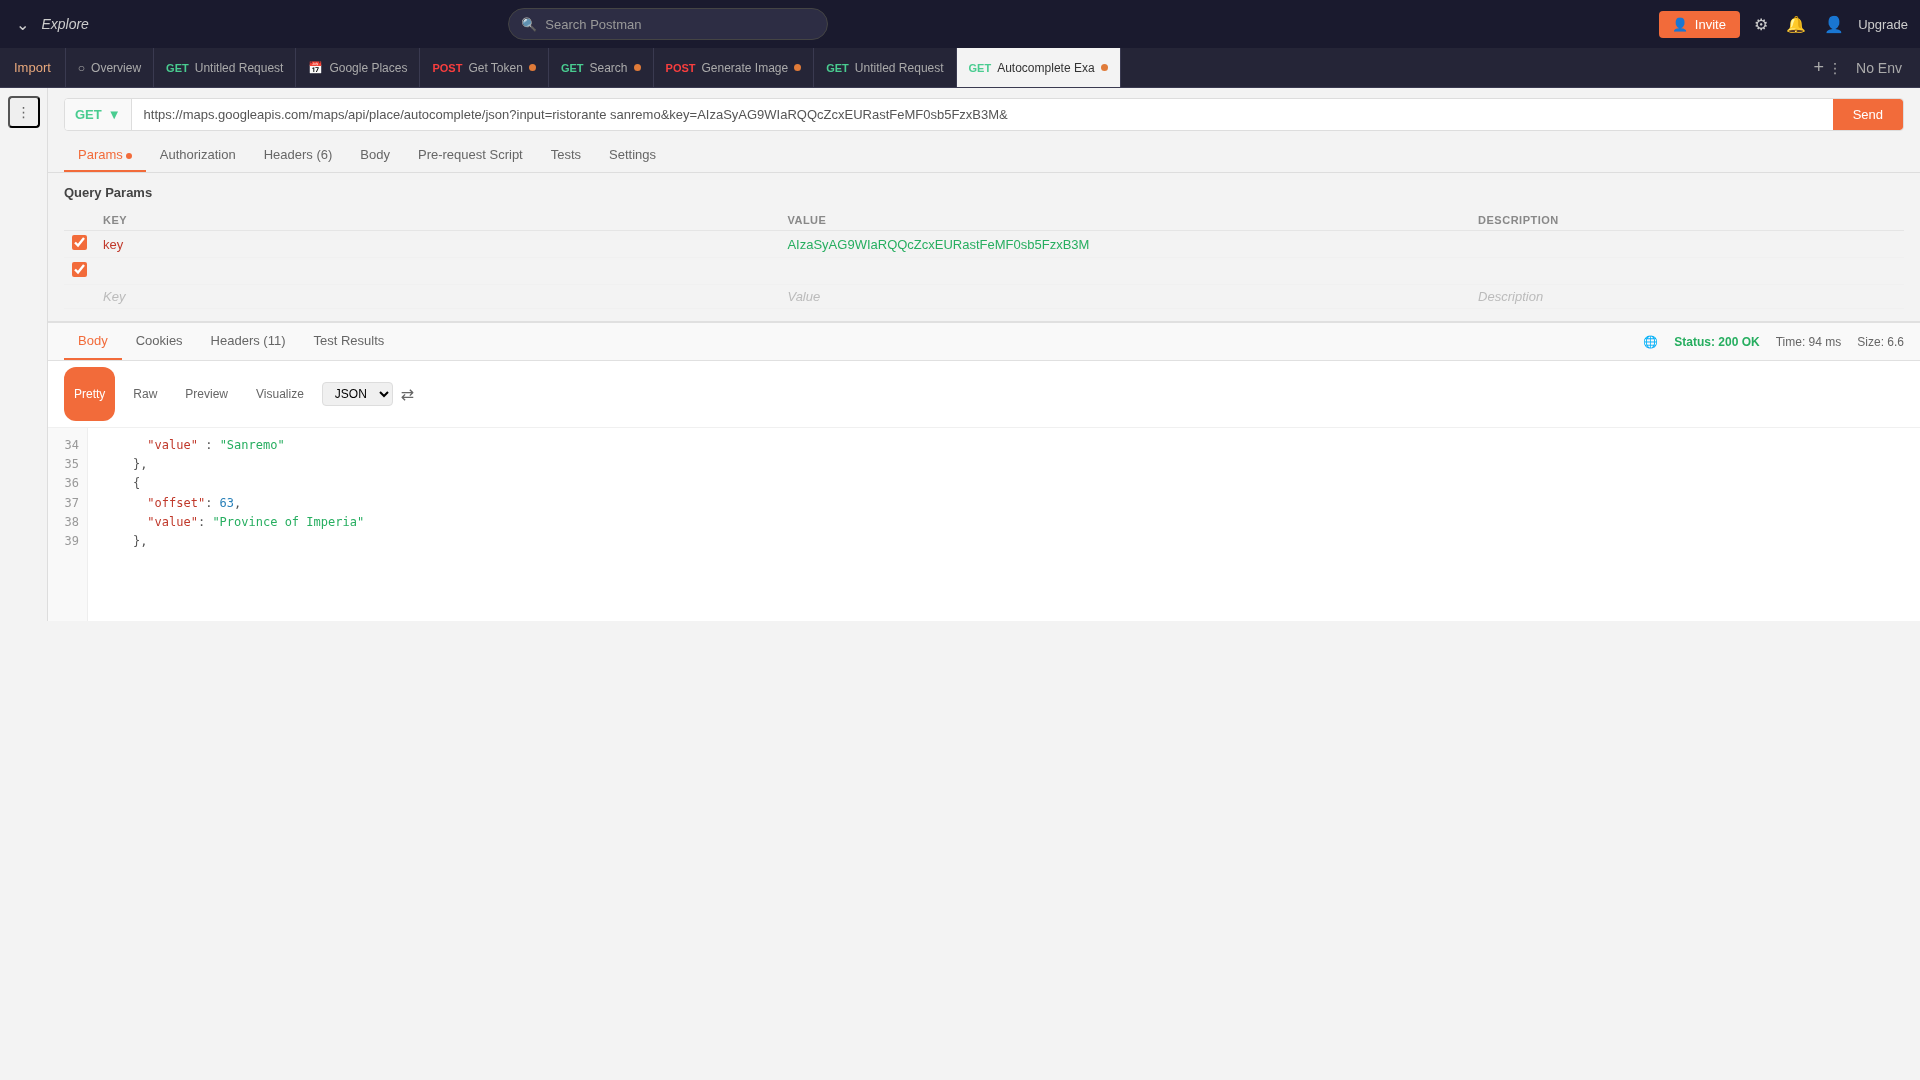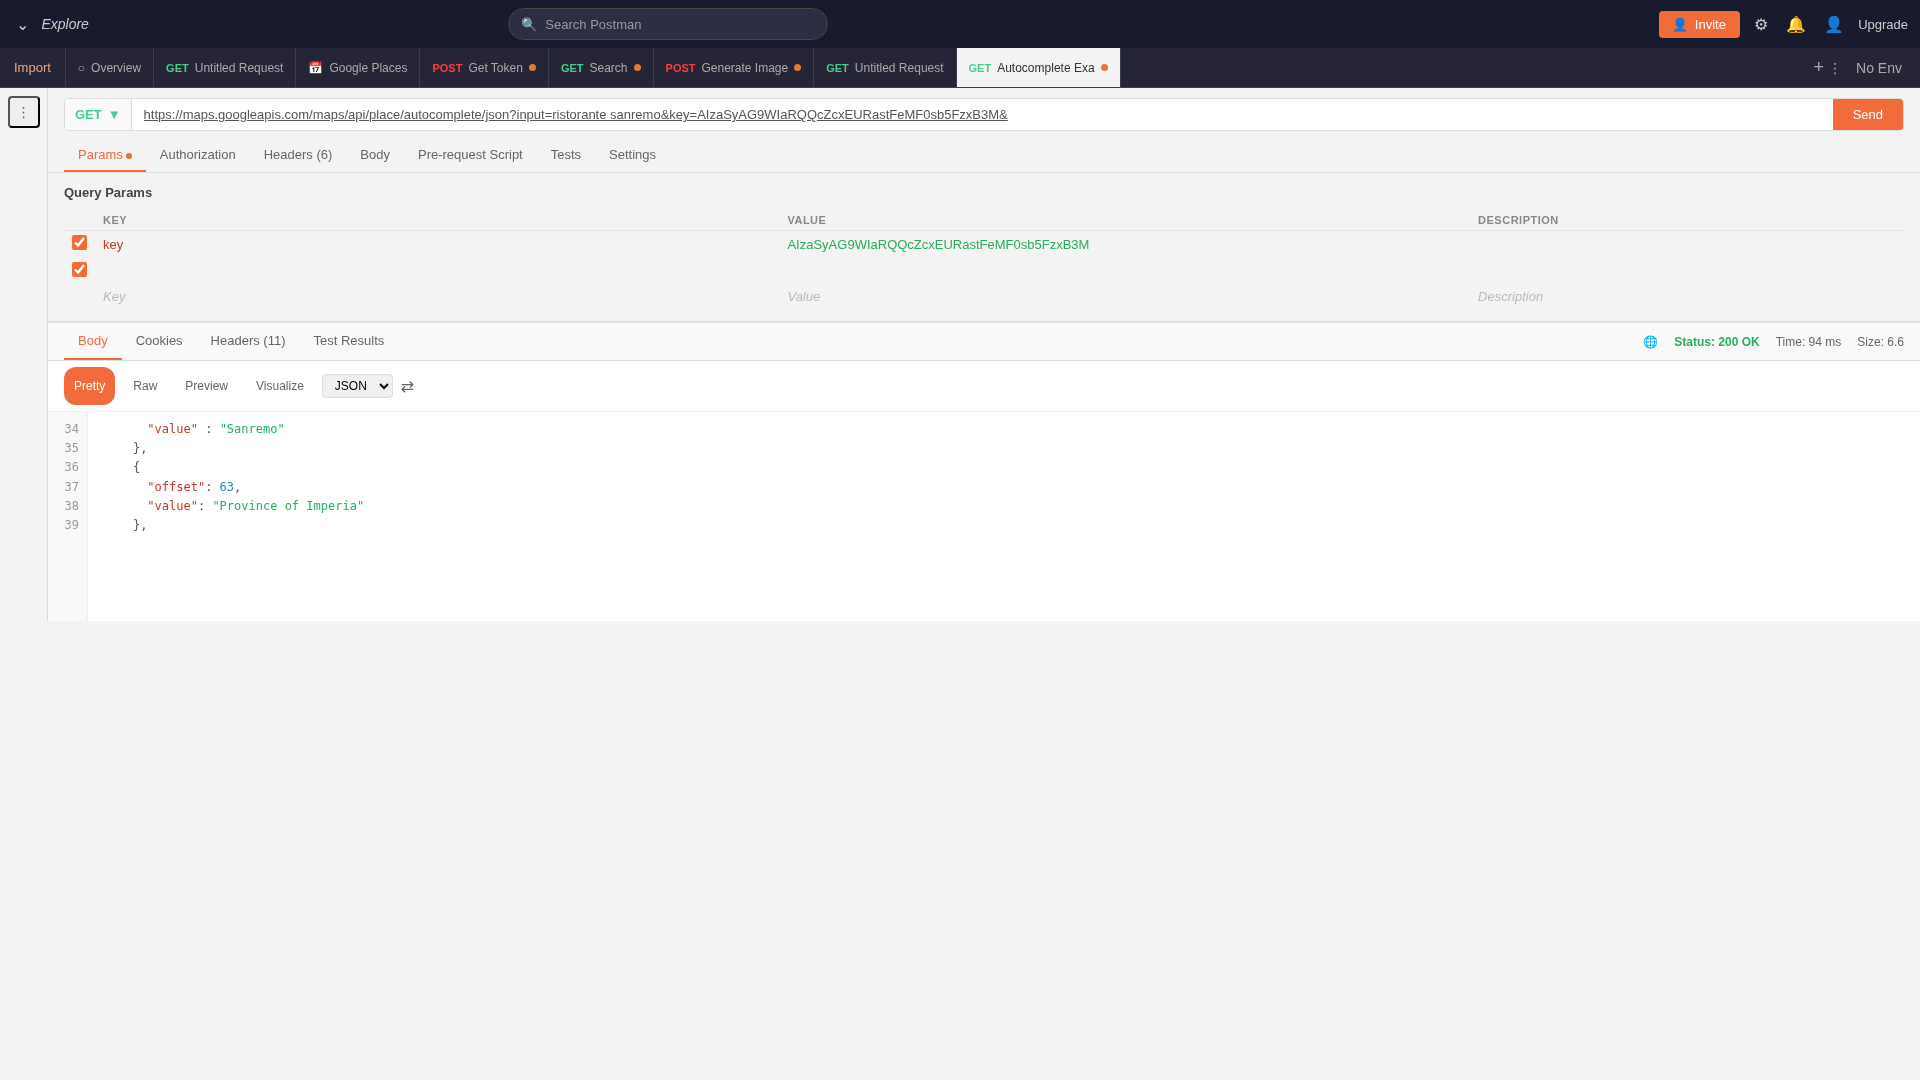--- a/index.html
+++ b/index.html
@@ -74,21 +74,21 @@
     .url-bar {
       display: flex; align-items: center; margin: 10px 16px 0; gap: 0;
       border: 1px solid #ddd; border-radius: 4px; background: white; overflow: hidden;
     }
     .method-select {
       background: #f9f9f9; border: none; border-right: 1px solid #ddd;
       padding: 8px 10px; font-size: 13px; color: #49cc90; font-weight: 600; cursor: pointer;
       display: flex; align-items: center; gap: 6px; white-space: nowrap;
     }
     .url-input {
-      flex: 1; border: none; outline: none; padding: 8px 12px; font-size: 13px; color: #555; background: white; text-decoration: underline;
+      flex: 1; border: none; outline: none; padding: 8px 12px; font-size: 13px; color: #555; background: white;
     }
     .send-btn {
       background: #f26b3a; color: white; border: none; padding: 8px 20px;
       font-size: 13px; cursor: pointer; font-weight: 500; border-radius: 0 3px 3px 0;
     }
 
     
     .req-tabs {
       display: flex; align-items: center; gap: 0; padding: 0 16px; margin-top: 8px;
       border-bottom: 1px solid #ddd;
@@ -134,21 +134,21 @@
     .resp-tab.active { color: #f26b3a; border-bottom: 2px solid #f26b3a; }
     .resp-status { margin-left: auto; display: flex; gap: 16px; font-size: 12px; color: #666; align-items: center; }
     .status-ok { color: #27ae60; font-weight: 600; }
 
     
     .format-bar {
       display: flex; align-items: center; gap: 8px; padding: 6px 16px;
       background: white; border-bottom: 1px solid #f0f0f0;
     }
     .format-btn {
-      padding: 12px 10px; border-radius: 12px; font-size: 12px; cursor: pointer;
+      padding: 20px 10px; border-radius: 12px; font-size: 12px; cursor: pointer;
       border: none; background: none; color: #666;
     }
     .format-btn.active { background: #f26b3a; color: white; }
     .json-select {
       background: #f0f0f0; border: 1px solid #ddd; border-radius: 4px;
       padding: 3px 8px; font-size: 12px; cursor: pointer;
     }
     .wrap-btn { background: none; border: none; color: #666; cursor: pointer; font-size: 16px; }
 
     

